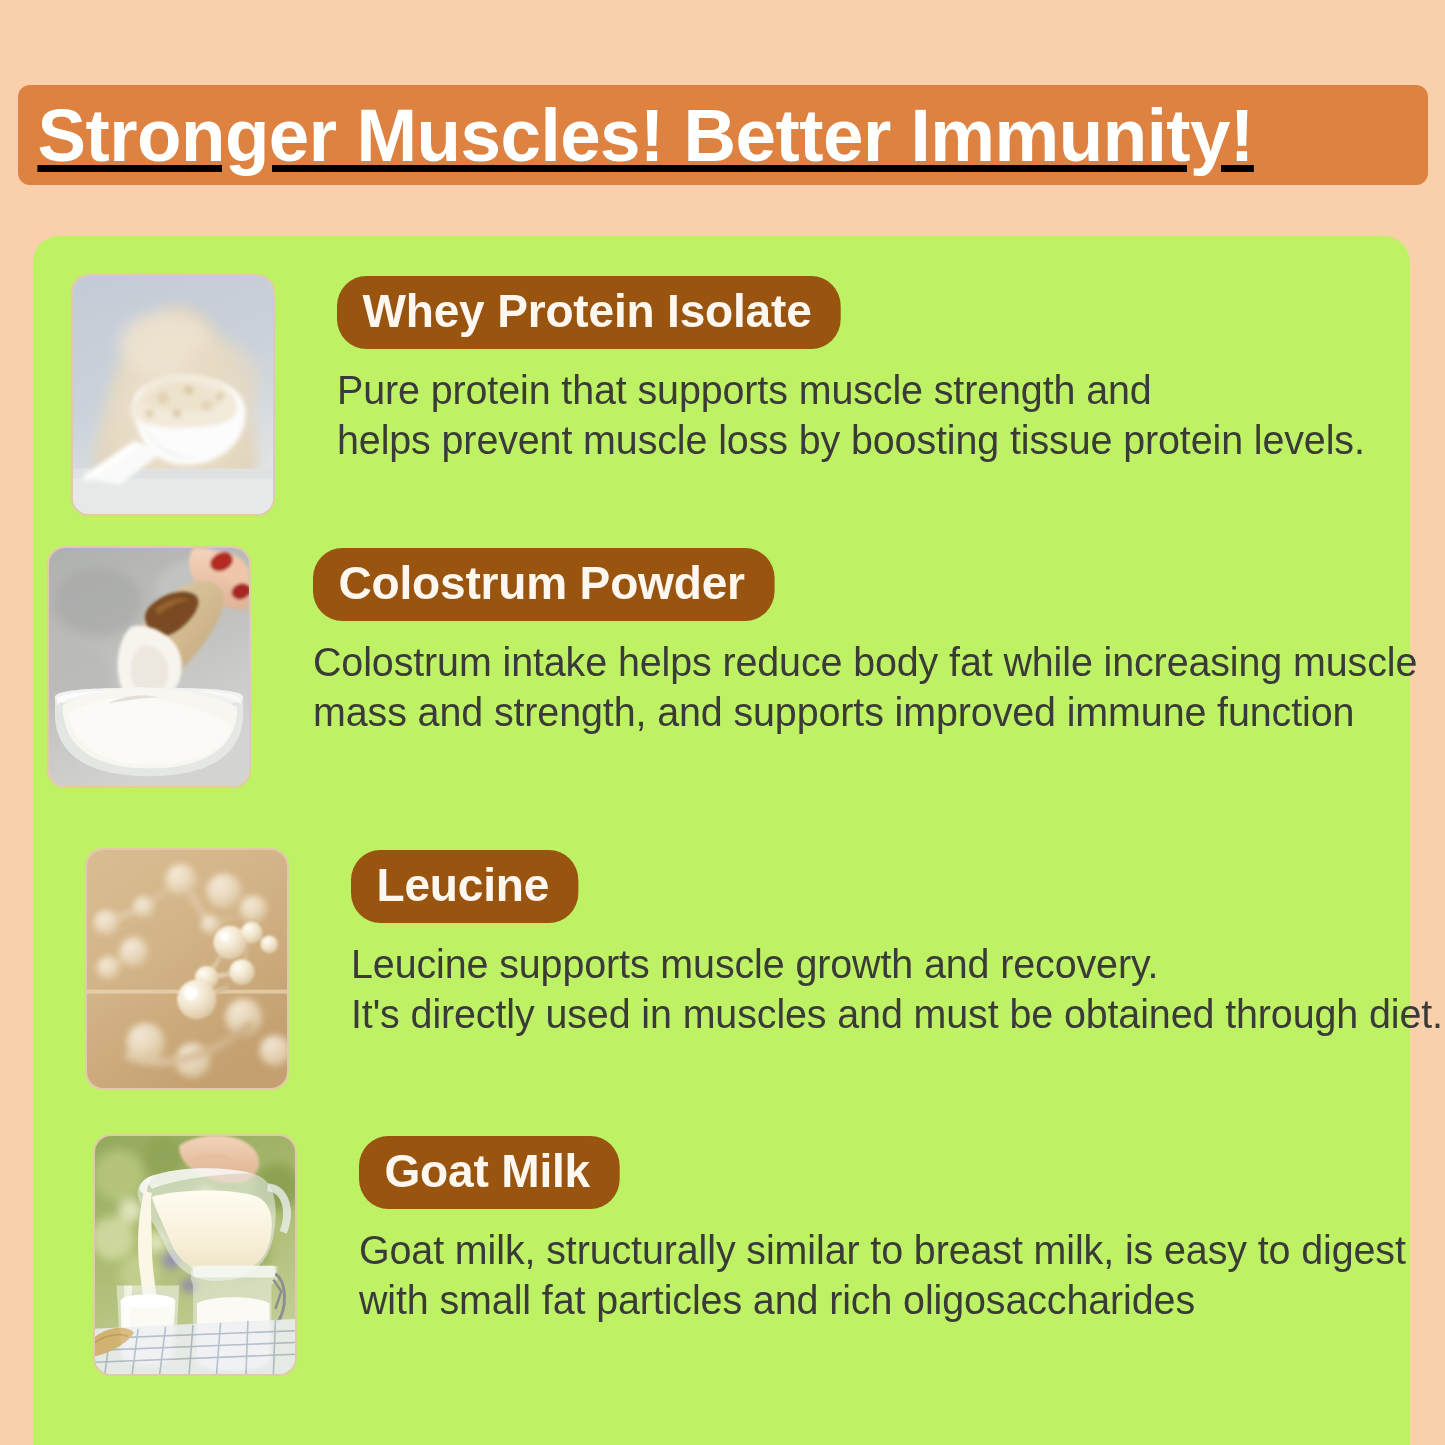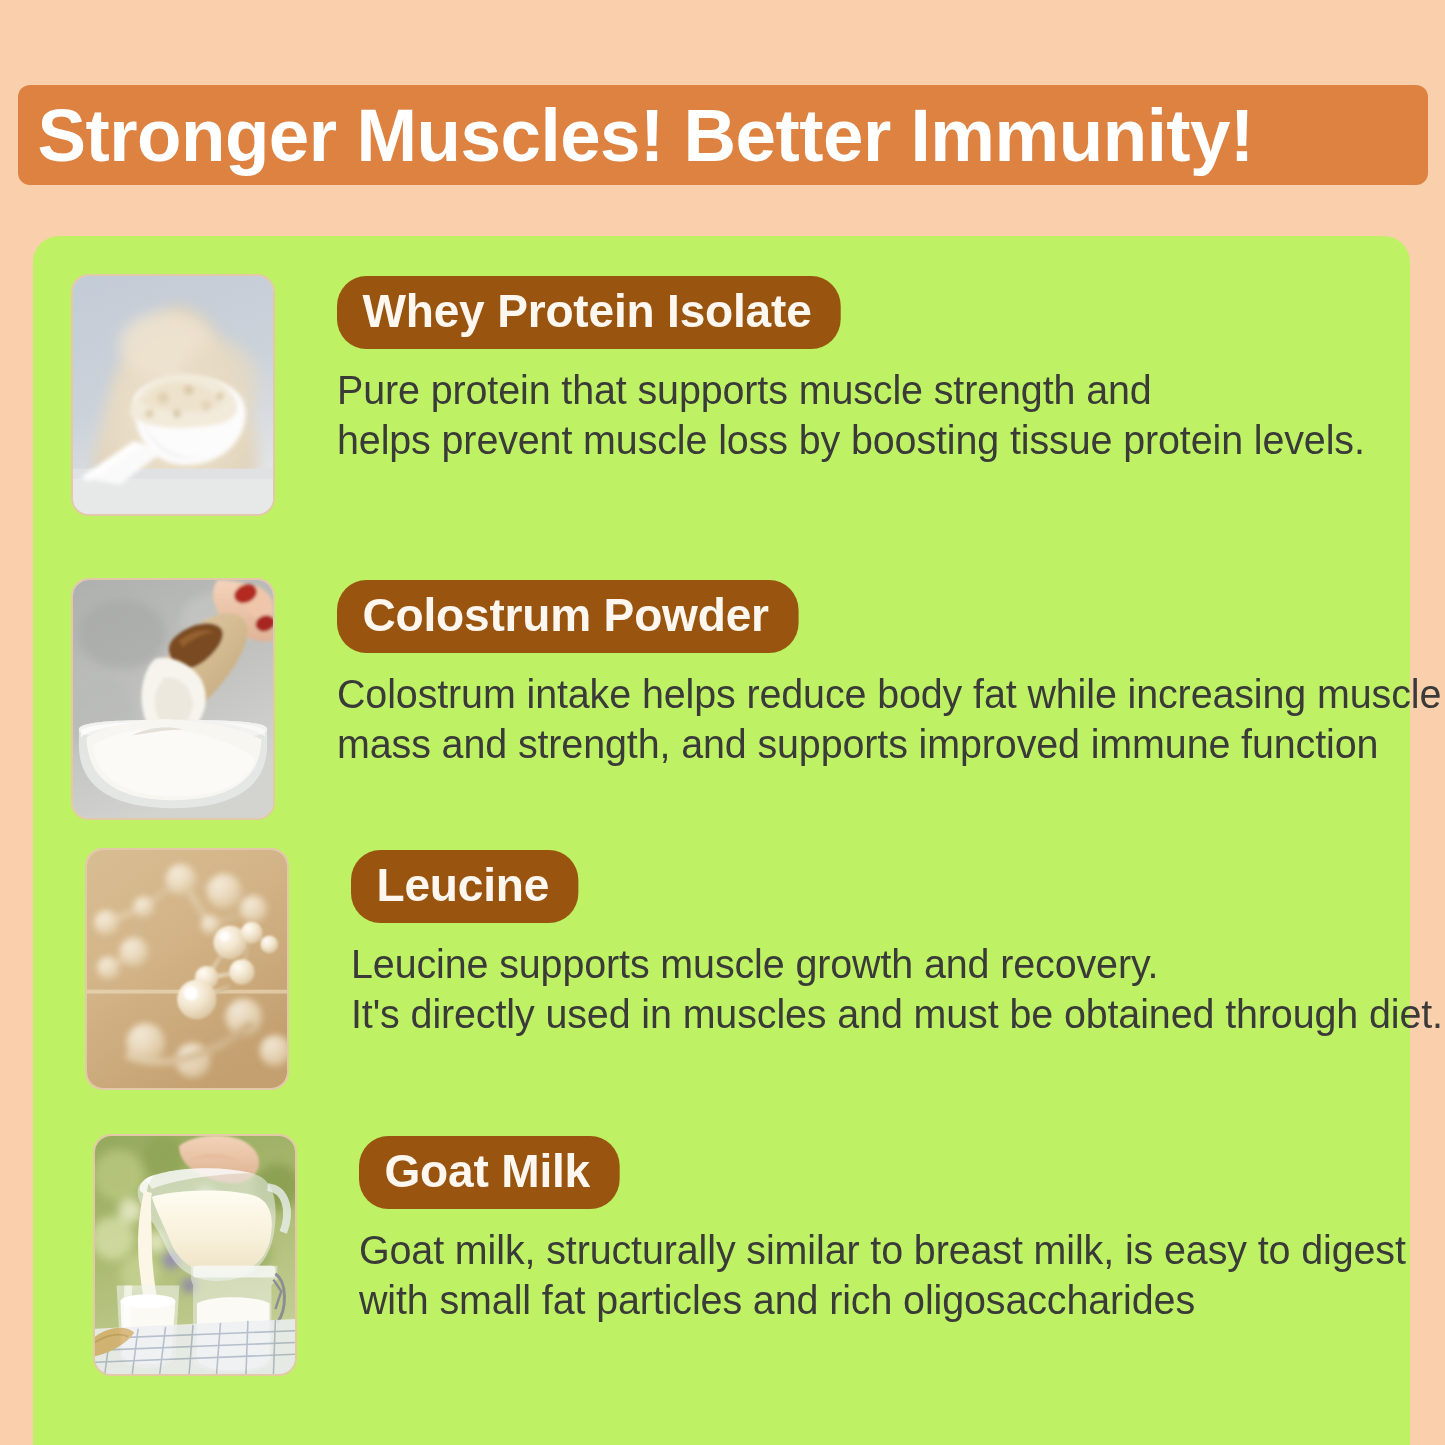--- a/index.html
+++ b/index.html
@@ -26,20 +26,21 @@
     position: absolute;
     left: 18px;
     top: 85px;
     width: 1410px;
     height: 100px;
     background: #DD8240;
     border-radius: 12px;
     display: flex;
     align-items: center;
     overflow: hidden;
+    text-decoration: underline;
   }
   .banner-title {
     color: #FFFFFF;
     font-family: "Liberation Sans Narrow", "Liberation Sans", sans-serif;
     font-size: 75px;
     font-weight: bold;
     letter-spacing: -0.5px;
     white-space: nowrap;
     padding-left: 20px;
     transform: scaleX(0.97);
@@ -65,21 +66,21 @@
   }
 
   .ingredient {
     position: absolute;
     left: 0;
     width: 100%;
     display: flex;
     align-items: flex-start;
   }
   .ing-0 { top: 38px; }
-  .ing-1 { top: 342px; }
+  .ing-1 { top: 310px; justify-content: center; }
   .ing-2 { top: 612px; padding-left: 14px; }
   .ing-3 { top: 898px; margin-left: 22px; }
 
   
   .thumb {
     position: relative;
     flex: 0 0 auto;
     width: 204px;
     height: 242px;
     margin-left: 38px;

